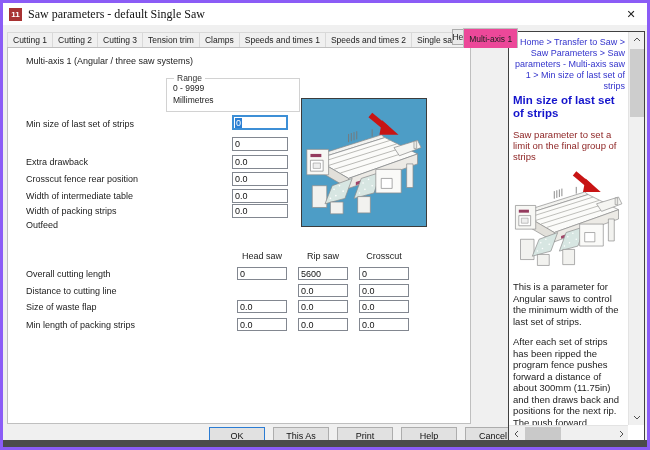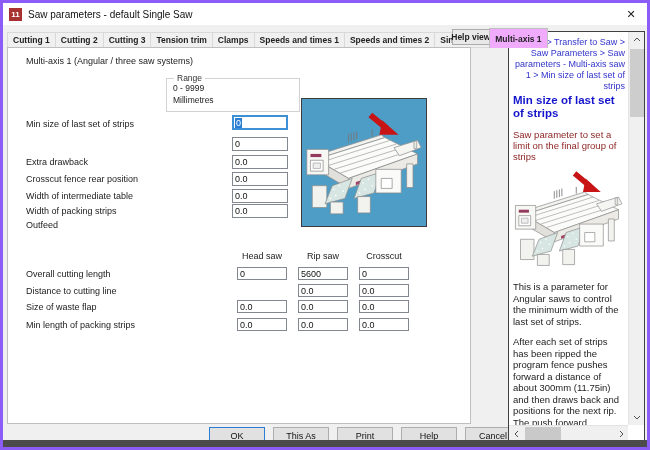--- a/index.html
+++ b/index.html
@@ -13,37 +13,37 @@
 
   
   .titlebar{
     position:absolute; left:0; top:0; width:100%; height:22px; background:#ffffff;
     display:flex; align-items:center; padding:0 6px;
   }
   .app-icon{
     width:13px; height:13px; background:#a83232; color:#fff; font-size:8px; font-weight:bold;
     display:flex; align-items:center; justify-content:center; margin-right:6px; flex:0 0 auto;
   }
-  .title-text{ font-size:10px; color:#111; }
+  .title-text{ font-size:12px; color:#111;font-family:Liberation Serif, serif; }
   .close-btn{
     margin-left:auto; font-size:11px; color:#222; width:20px; text-align:center; cursor:default;
   }
 
   
   .tabbar{
     position:absolute; left:4px; top:24px; right:4px; height:21px;
-    display:flex; align-items:flex-end;font-weight:bold;
+    display:flex; align-items:flex-end;
   }
   .tab{
     background:#f0f0f0; border:1px solid #d9d9d9; border-bottom:1px solid #d9d9d9;
     font-size:8.5px; color:#222; padding:2px 5px 3px 5px; height:16px; white-space:nowrap;
     margin-right:-1px; display:flex; align-items:center;
   }
   .tab.active{
-    background:#f0abfc; border:1px solid #bfbfbf; border-bottom:none; height:20px;
+    background:#ec4899; border:1px solid #bfbfbf; border-bottom:none; height:20px;
     position:relative; z-index:3; padding-top:3px;
   }
   .helpview-btn{
     position:absolute; left:445px; top:2px; width:50px; height:16px;
     background:#e9e9e9; border:1px solid #ababab; font-size:8.5px; color:#222;
     display:flex; align-items:center; justify-content:center; white-space:nowrap;
   }
 
   
   .tabpage{

